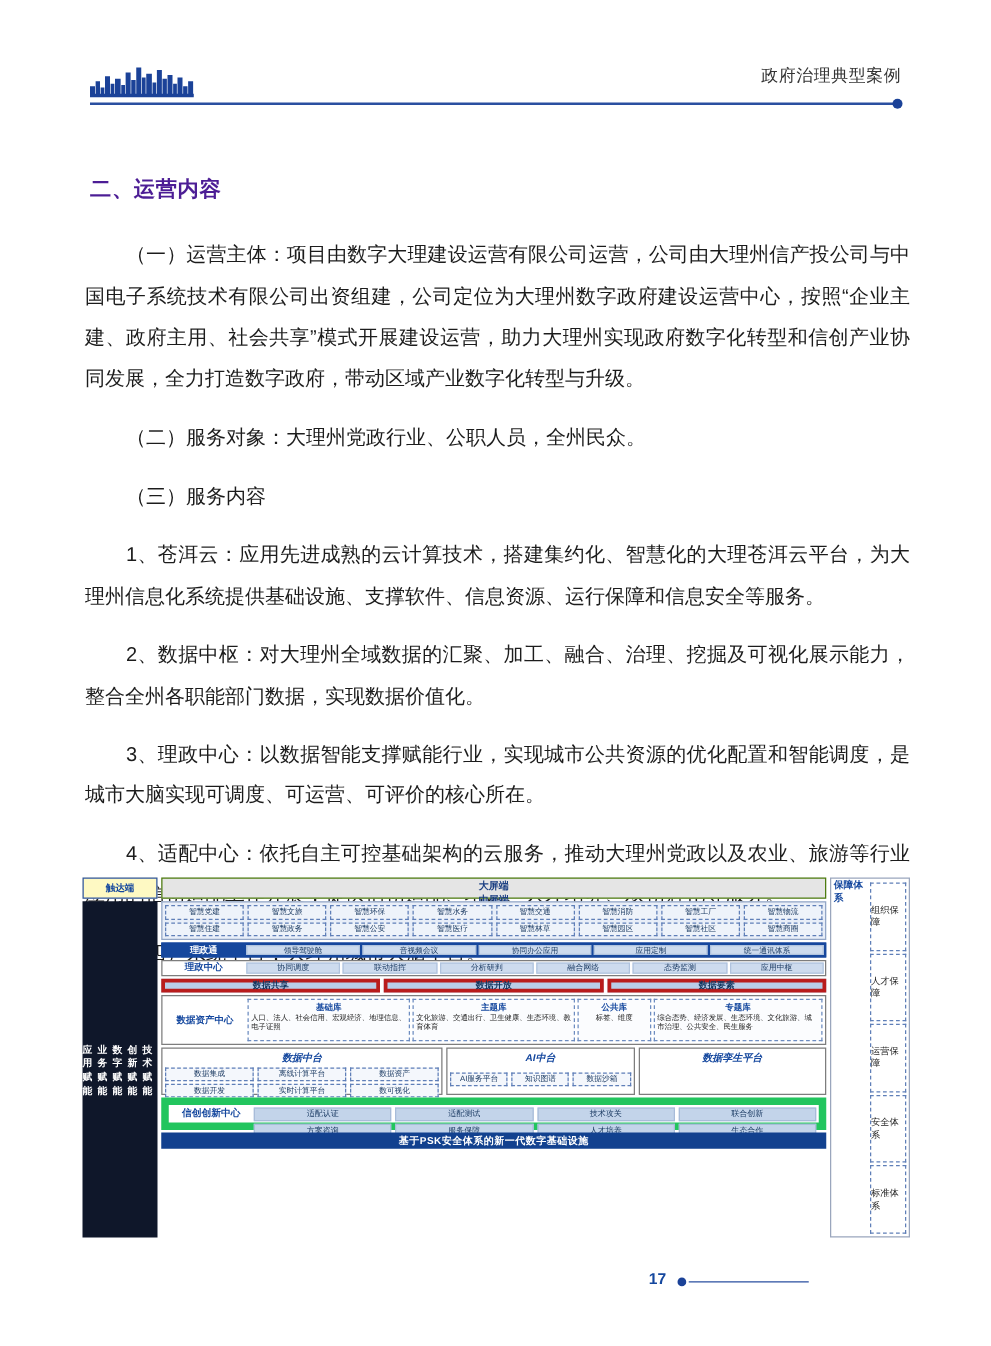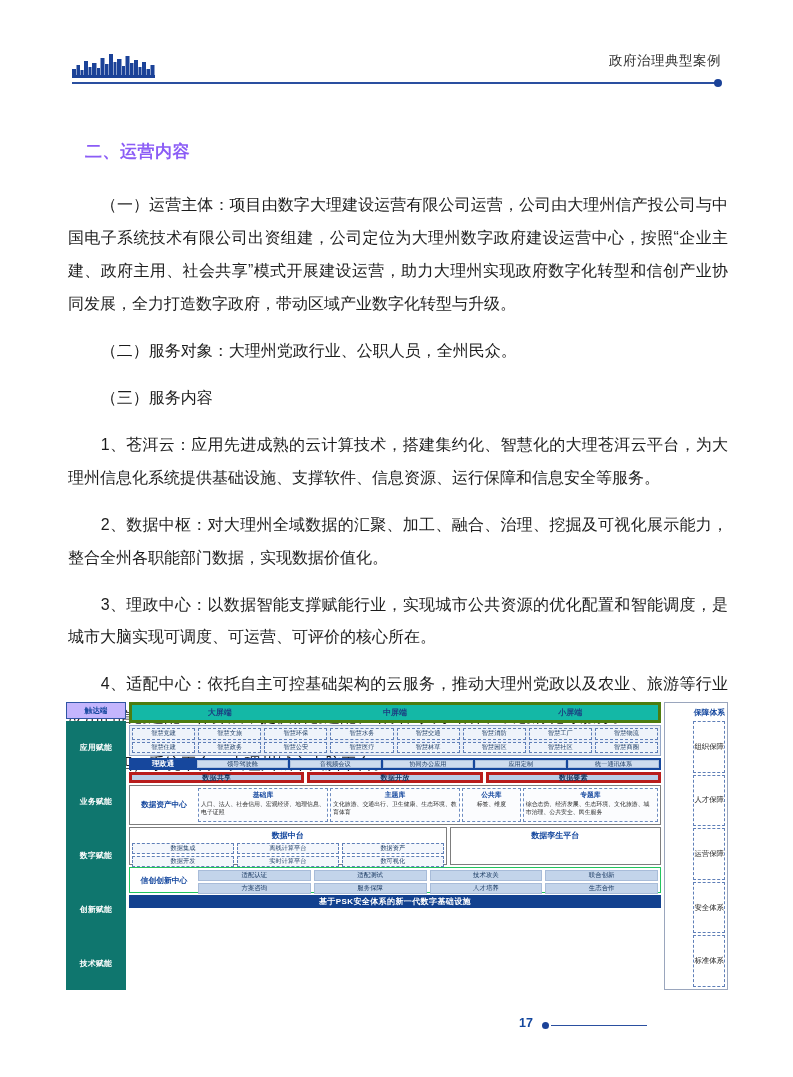--- a/index.html
+++ b/index.html
@@ -32,22 +32,22 @@
   .header-dot{
     position:absolute;left:714px;top:32.5px;width:8px;height:8px;
     border-radius:50%;background:#1b4298;
   }
 
   
   .content{
     position:absolute;left:68px;top:140px;width:660px;
   }
   h2.section-title{
-    margin:0 0 26px 17px;
-    font-size:17px;font-weight:bold;color:#8b5cf6;
+    margin:0 0 26px 4px;
+    font-size:17px;font-weight:bold;color:#4c1d95;
     letter-spacing:.5px;
   }
   p.para{
     margin:0 0 14px 0;
     font-size:16px;line-height:2.06;
     text-align:justify;
     text-justify:inter-ideograph;
     color:#1c1c1c;
     text-indent:0;
   }
@@ -67,44 +67,44 @@
   }
   .diag-main{
     flex:1 1 auto;
     display:flex;flex-direction:column;gap:2px;
     min-width:0;
   }
   .diag-right{
     width:64px;flex:0 0 64px;
     border:1px solid #9aa6bd;
     background:#fff;
-    display:flex;flex-direction:column;
+    display:flex;flex-direction:row;
     padding:2px;
     box-sizing:border-box;
-    align-items:flex-end;
   }
 
   
   .lbl-touch{
-    height:15px;border:1px solid #2f55a4;background:#c4b5fd;
+    height:15px;border:1px solid #2f55a4;background:#fef9c3;
     display:flex;align-items:center;justify-content:center;
     font-weight:bold;font-size:7.6px;color:#14479e;
   }
   .lbl-stack{
-    flex:1 1 auto;background:#0f766e;
-    display:flex;flex-direction:column;
+    flex:1 1 auto;background:#0f172a;
+    display:flex;flex-direction:row;
   }
   .lbl-item{
     flex:1 1 0;display:flex;align-items:center;justify-content:center;
     color:#fff;font-weight:bold;font-size:7.8px;letter-spacing:.3px;
   }
 
   .band-top{
-    height:15px;background:#14b8a6;border:3px solid #4d7c0f;
+    height:15px;background:#e5e5e5;border:1px solid #4d7c0f;
     display:flex;
+    flex-direction:column;
   }
   .band-top .seg{
     flex:1 1 0;display:flex;align-items:center;justify-content:center;
     font-weight:bold;font-size:8px;color:#1b3f82;
   }
 
   .app-box{
     border:1px solid #93a6c6;background:#e8eef8;padding:2px;
     display:flex;flex-direction:column;gap:2px;
   }
@@ -181,36 +181,37 @@
 
   .mid-row{display:flex;gap:3px;height:38px;}
   .mid-card{
     border:1px solid #7d7d7d;background:#fff;
     display:flex;flex-direction:column;
     padding:2px;box-sizing:border-box;
   }
   .mid-card .mc-title{
     text-align:center;font-weight:bold;font-size:8px;color:#14479e;
     margin-bottom:2px;
+    font-style:italic;
   }
   .mc-grid{display:flex;flex-direction:column;gap:2px;flex:1 1 auto;}
   .mc-line{display:flex;gap:3px;flex:1 1 0;}
   .mc-chip{
     flex:1 1 0;border:1px dashed #5f7fb8;background:#f4f7fc;
     display:flex;align-items:center;justify-content:center;
     font-size:6.2px;color:#16365f;white-space:nowrap;
   }
   .mid-card.c1{flex:2.05 1 0;}
   .mid-card.c2{flex:1.35 1 0;}
   .mid-card.c3{flex:1.35 1 0;gap:36px;}
   .mid-card.c2 .mc-grid,.mid-card.c3 .mc-grid{justify-content:center;}
   .mid-card.c2 .mc-line,.mid-card.c3 .mc-line{flex:0 0 11px;}
 
   .xc-box{
-    border:1px solid #22c55e;background:#fff;
+    border:6px solid #22c55e;background:#fff;
     display:flex;gap:2px;padding:2px;box-sizing:border-box;height:26px;
   }
   .xc-box .head{
     flex:0 0 64px;display:flex;align-items:center;justify-content:center;
     color:#14479e;font-weight:bold;font-size:7.8px;
   }
   .xc-grid{flex:1 1 auto;display:flex;flex-direction:column;gap:2px;}
   .xc-line{display:flex;gap:3px;flex:1 1 0;}
   .xc-cell{
     flex:1 1 0;background:#c3d4ea;border:1px solid #a8bcd9;
@@ -361,20 +362,29 @@
 
     <div class="darkrow">
       <div class="head">理政通</div>
       <div class="cell">领导驾驶舱</div>
       <div class="cell">音视频会议</div>
       <div class="cell">协同办公应用</div>
       <div class="cell">应用定制</div>
       <div class="cell">统一通讯体系</div>
     </div>
 
+    <div class="whiterow">
+      <div class="head">理政中心</div>
+      <div class="cell">协同调度</div>
+      <div class="cell">联动指挥</div>
+      <div class="cell">分析研判</div>
+      <div class="cell">融合网络</div>
+      <div class="cell">态势监测</div>
+      <div class="cell">应用中枢</div>
+    </div>
 
     <div class="triple">
       <div class="seg">数据共享</div>
       <div class="seg">数据开放</div>
       <div class="seg">数据要素</div>
     </div>
 
     <div class="asset-box">
       <div class="head">数据资产中心</div>
       <div class="lib w-base">
@@ -405,20 +415,30 @@
             <div class="mc-chip">数据资产</div>
           </div>
           <div class="mc-line">
             <div class="mc-chip">数据开发</div>
             <div class="mc-chip">实时计算平台</div>
             <div class="mc-chip">数可视化</div>
           </div>
         </div>
       </div>
 
+      <div class="mid-card c2">
+        <div class="mc-title">AI中台</div>
+        <div class="mc-grid">
+          <div class="mc-line">
+            <div class="mc-chip">AI服务平台</div>
+            <div class="mc-chip">知识图谱</div>
+            <div class="mc-chip">数据沙箱</div>
+          </div>
+        </div>
+      </div>
 
       <div class="mid-card c3">
         <div class="mc-title">数据孪生平台</div>
         <div class="mc-grid">
           <div class="mc-line">
             <div class="mc-chip">孪生城市</div>
             <div class="mc-chip">孪生实体</div>
             <div class="mc-chip">孪生数据</div>
           </div>
         </div>

